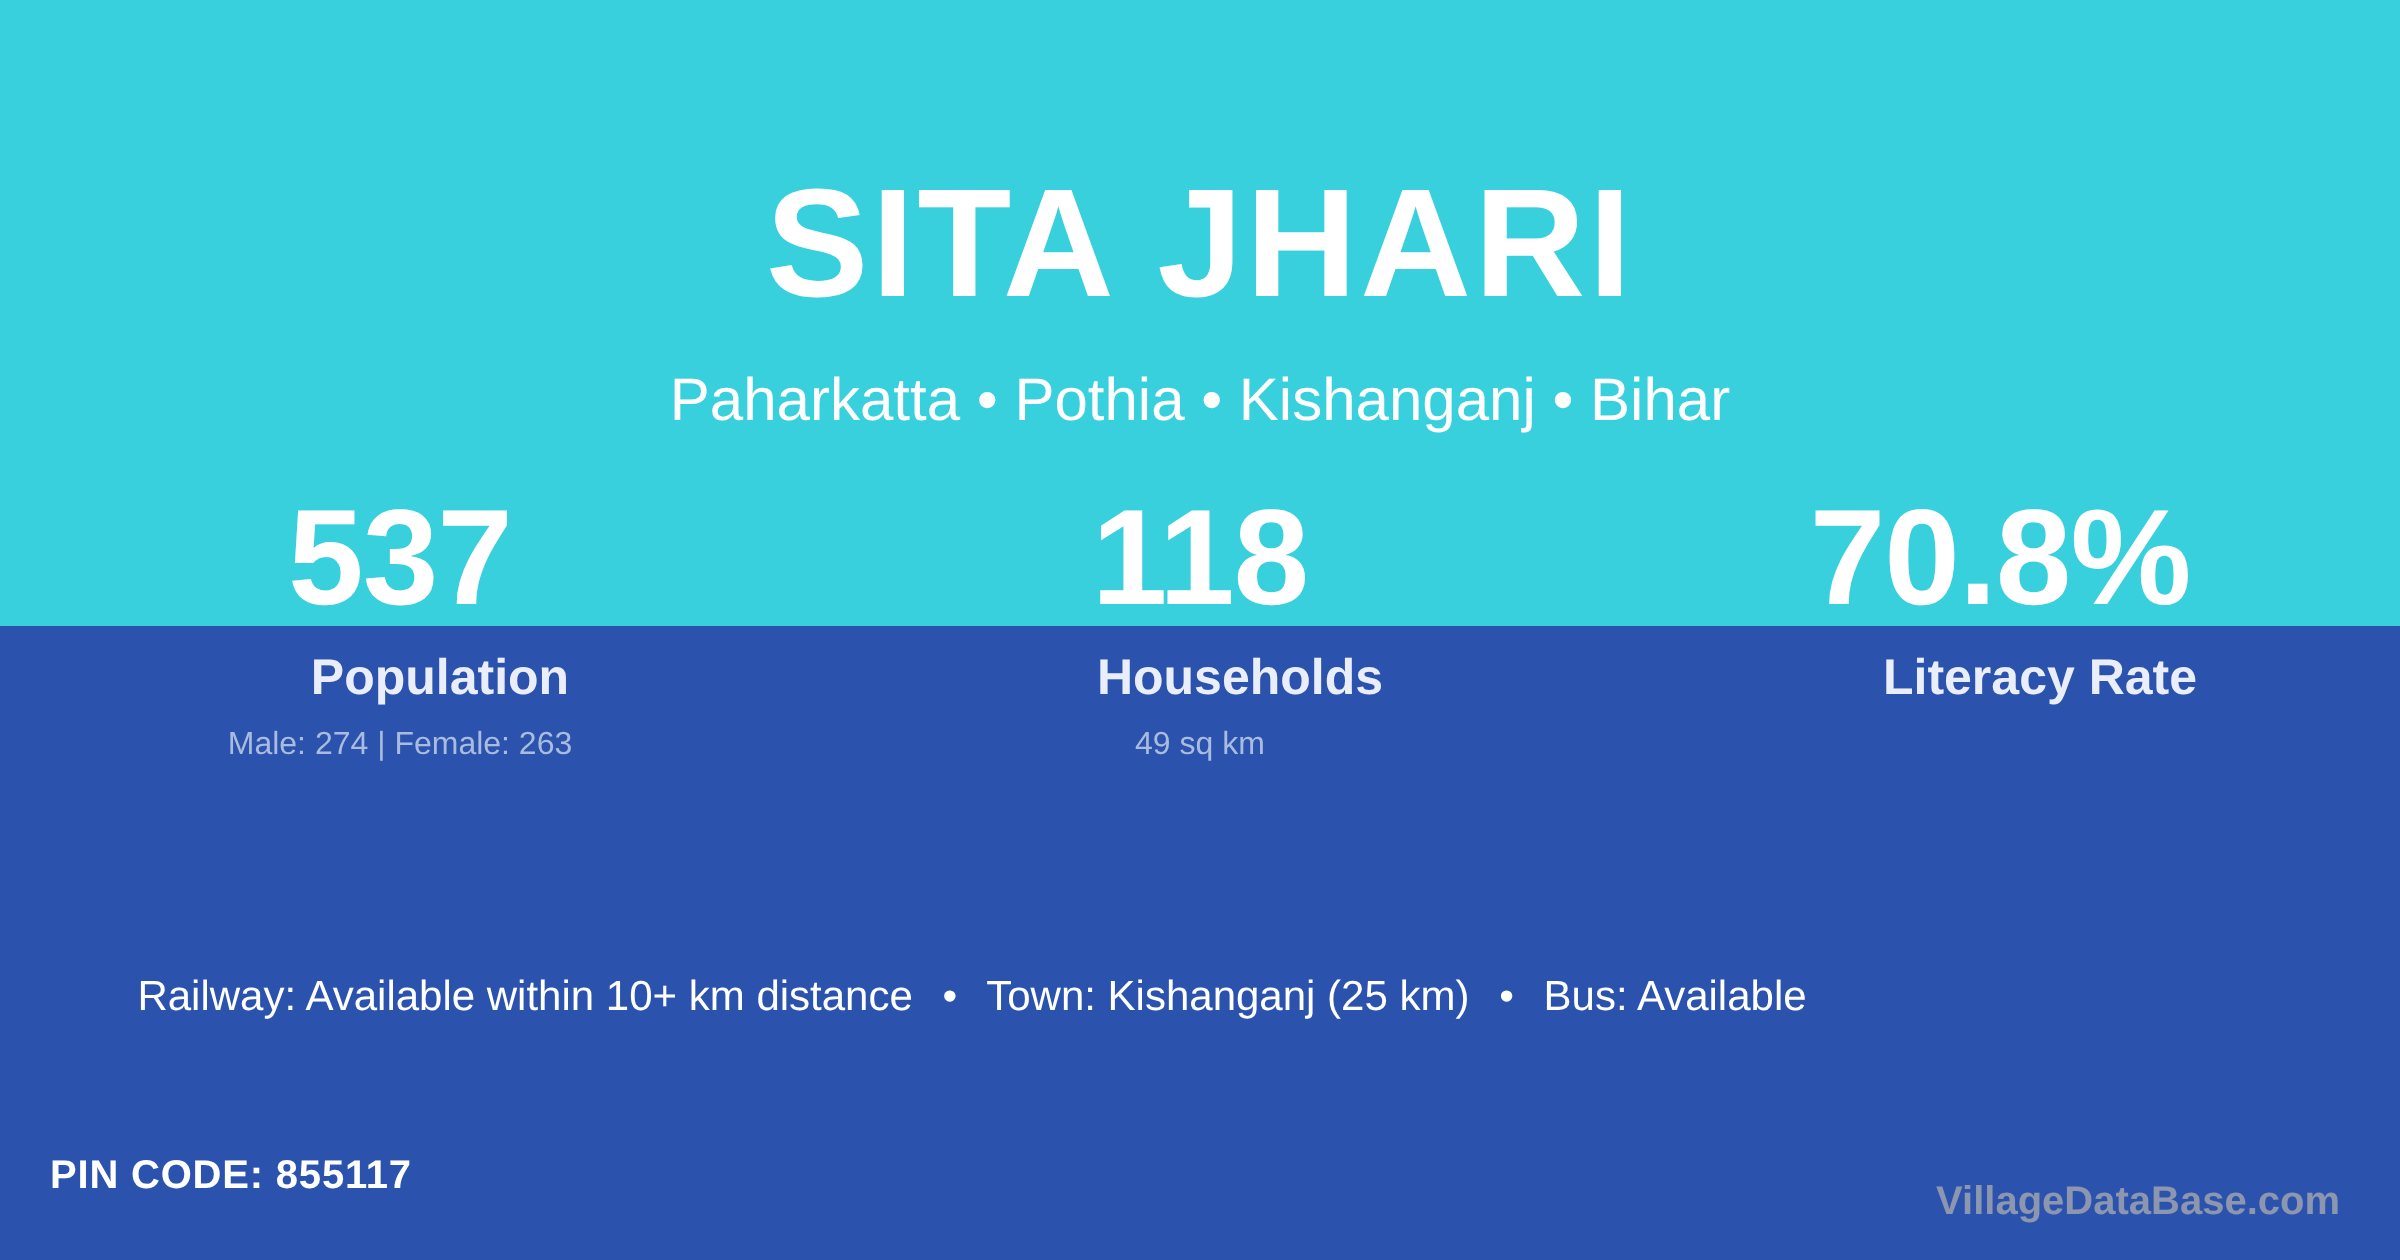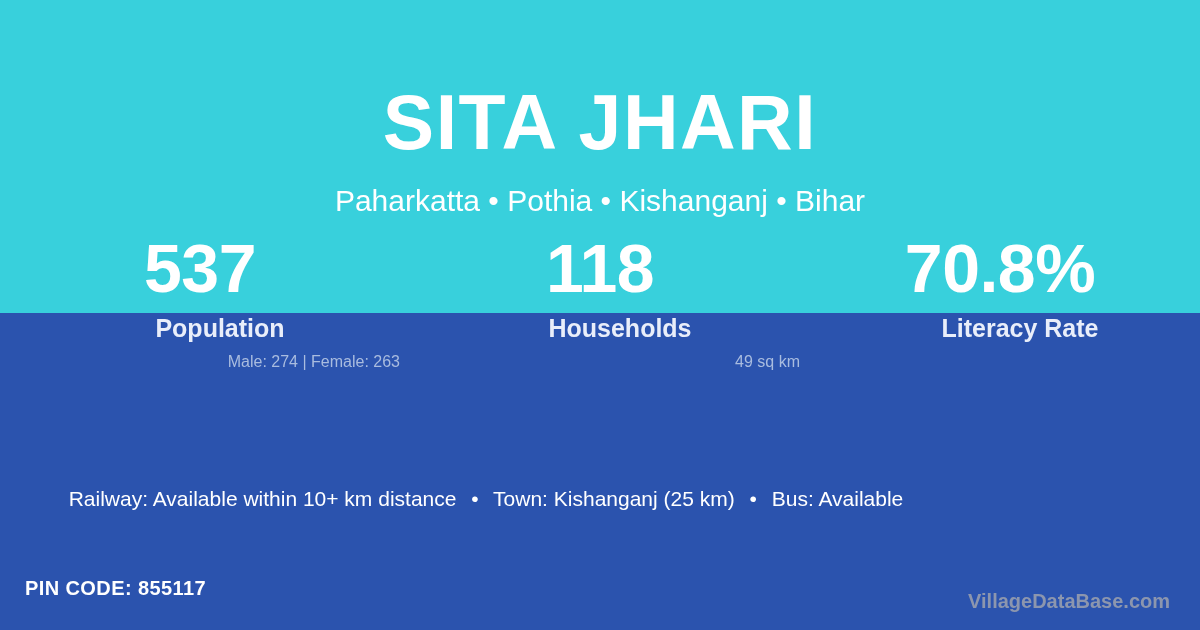--- a/index.html
+++ b/index.html
@@ -48,21 +48,21 @@
     font-size:30px;
     font-weight:400;
     line-height:1.2;
     color:#ffffff;
     white-space:nowrap;
   }
 
   
   #stats-row {
     position:absolute;
-    left:0; top:234px;
+    left:0; top:245px;
     width:1200px;
     display:flex;
   }
   .stat-col {
     flex:1 1 0;
     text-align:center;
   }
   .stat-value {
     font-size:68px;
     font-weight:700;
@@ -78,21 +78,20 @@
     line-height:1.15;
     color:#e9eefa;
     margin-left:40px;
   }
   .stat-sub {
     margin-top:10px;
     font-size:16px;
     font-weight:400;
     line-height:1.15;
     color:#a9bcdf;
-    text-align:right;
   }
 
   
   #infrastructure-line {
     position:absolute;
     left:0; top:485px;
     width:972px;
     text-align:center;
     font-size:21px;
     font-weight:400;

